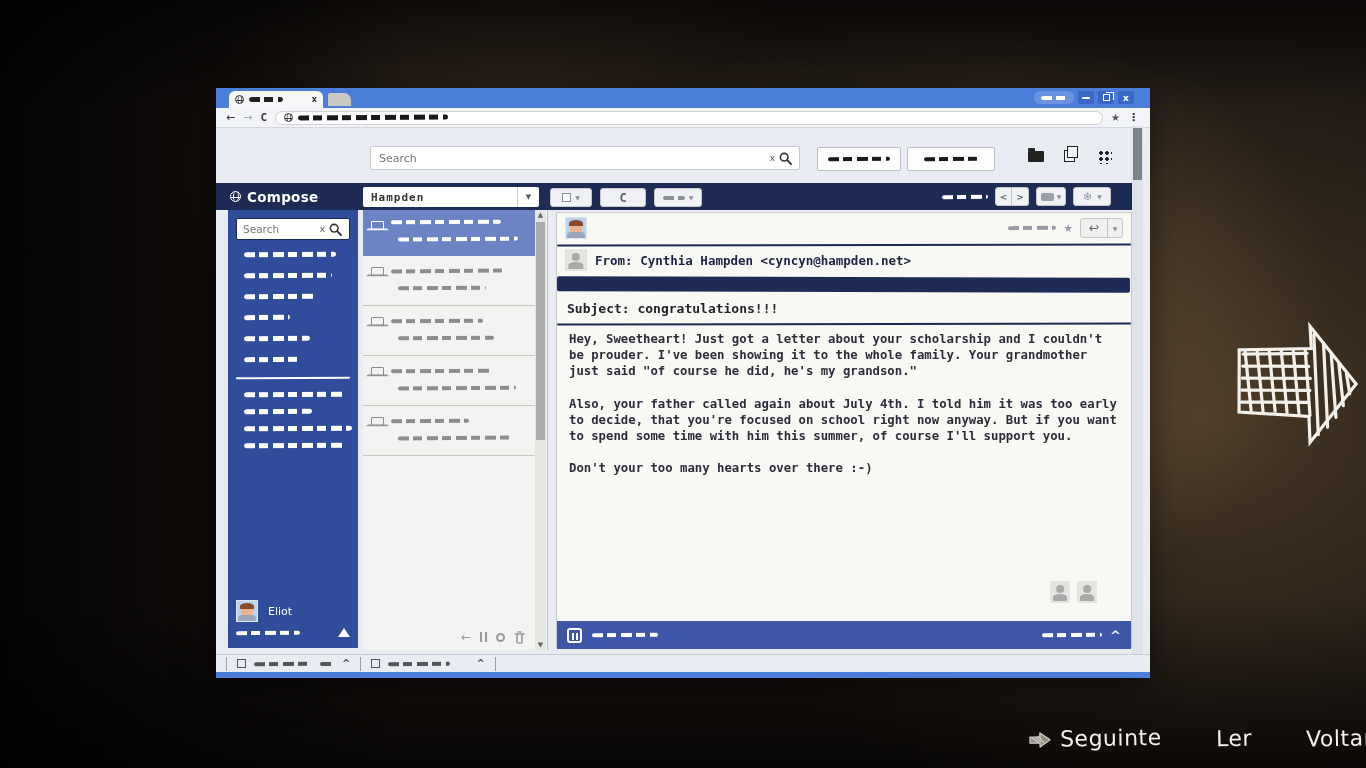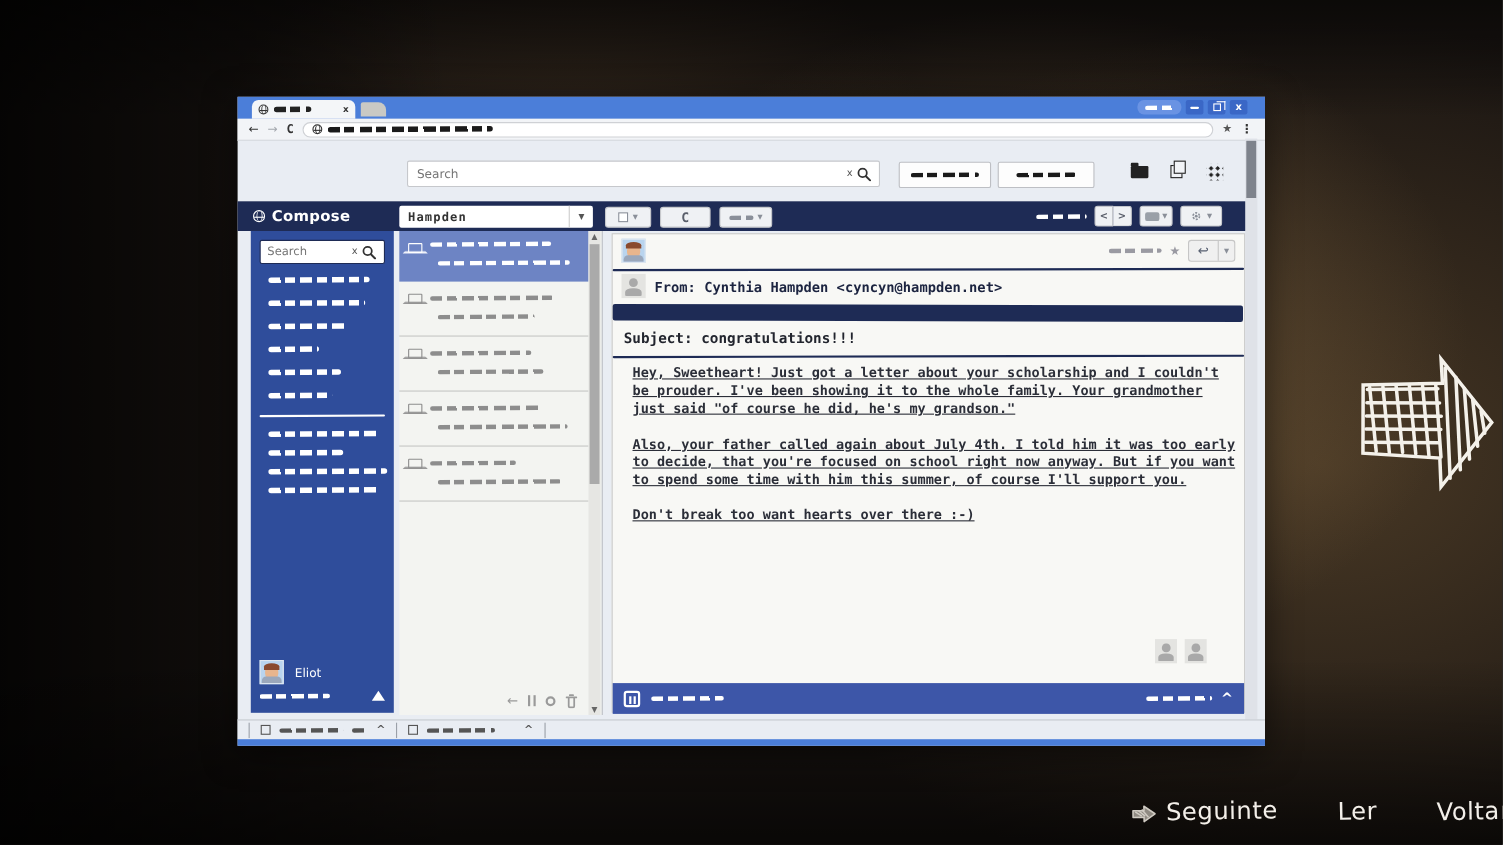--- a/index.html
+++ b/index.html
@@ -109,21 +109,21 @@
   .to-right{margin-left:auto;display:flex;align-items:center;gap:7px;color:#9a9aa2;}
   .replygrp{display:flex;height:20px;border:1px solid #c6c6c6;border-radius:3px;background:#f0f0f0;}
   .replygrp .rp{width:26px;display:flex;align-items:center;justify-content:center;font-size:12px;color:#5a6273;}
   .replygrp .dd{width:15px;border-left:1px solid #c6c6c6;display:flex;align-items:center;justify-content:center;font-size:6px;color:#8a8f99;}
   .hline{position:absolute;left:0;width:100%;height:2px;background:#1e2b55;border-radius:1px;transform:rotate(-.12deg);}
   .from-row{position:absolute;left:0;top:33px;width:100%;height:28px;display:flex;align-items:center;gap:8px;padding:0 8px;}
   .navybar{position:absolute;left:0;top:64px;width:573px;height:15px;background:#1e2b55;border-radius:2px;transform:rotate(.15deg);}
   .subject{position:absolute;left:10px;top:88px;font-size:13px;font-weight:bold;color:#22252e;}
   .subline{top:110px;}
   .bodytxt{position:absolute;left:10px;top:118px;width:556px;font-size:12.3px;line-height:16.2px;color:#2b2e38;font-weight:bold;}
-  .bodytxt p{margin:0 0 16px 8px;text-decoration:underline;}
+  .bodytxt p{margin:0 0 16px 2px;}
   .pane-persons{position:absolute;right:34px;top:368px;display:flex;gap:7px;}
   .pane-foot{position:absolute;left:0;top:408px;width:100%;height:28px;background:#3d56a8;color:#fff;display:flex;align-items:center;padding:0 10px;gap:10px;}
   .pf-icon{position:relative;width:15px;height:15px;border:2px solid #fff;border-radius:3px;}
   .pf-icon::before{content:"";position:absolute;left:3px;top:3px;width:2px;height:7px;background:#fff;}
   .pf-icon::after{content:"";position:absolute;left:7px;top:3px;width:2px;height:7px;background:#fff;}
   .pf-right{margin-left:auto;display:flex;align-items:center;gap:8px;font-weight:bold;font-size:12px;}
   
   .pg-scroll{position:absolute;right:7px;top:38px;width:11px;height:546px;background:#dfe2e8;}
   .pg-thumb{position:absolute;left:1px;top:2px;width:9px;height:52px;background:#7e838c;}
   
@@ -360,21 +360,21 @@
       <div class="from-row">
         <span class="person" style="width:22px;height:22px;"></span>
         <span class="hdr-txt mono">From: Cynthia Hampden &lt;cyncyn@hampden.net&gt;</span>
       </div>
       <div class="navybar"></div>
       <div class="subject mono">Subject: congratulations!!!</div>
       <div class="hline subline"></div>
       <div class="bodytxt mono">
         <p>Hey, Sweetheart! Just got a letter about your scholarship and I couldn't be prouder. I've been showing it to the whole family. Your grandmother just said "of course he did, he's my grandson."</p>
         <p>Also, your father called again about July 4th. I told him it was too early to decide, that you're focused on school right now anyway. But if you want to spend some time with him this summer, of course I'll support you.</p>
-        <p>Don't break too want hearts over there :-)</p>
+        <p>Don't your too many hearts over there :-)</p>
       </div>
       <div class="pane-persons">
         <span class="person" style="width:20px;height:22px;"></span>
         <span class="person" style="width:20px;height:22px;"></span>
       </div>
       <div class="pane-foot">
         <span class="pf-icon"></span>
         <span class="scrib t" style="width:66px;color:#fff;"></span>
         <span class="pf-right">
           <span class="scrib t" style="width:60px;color:#fff;"></span>

